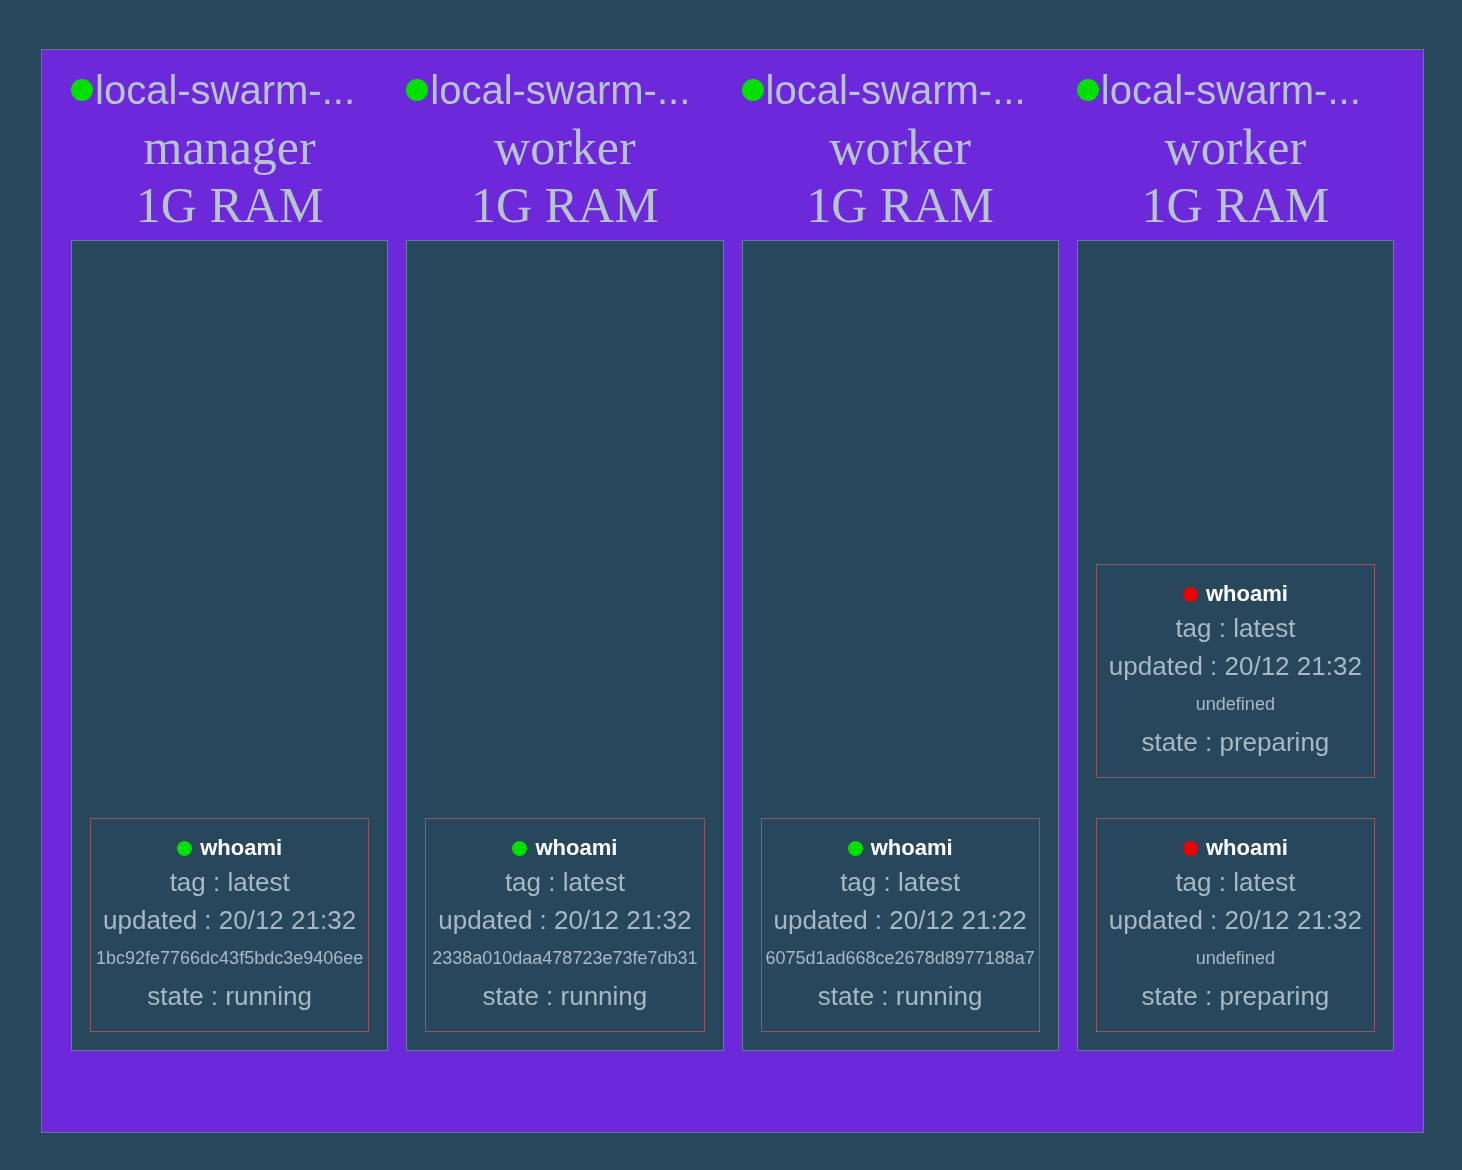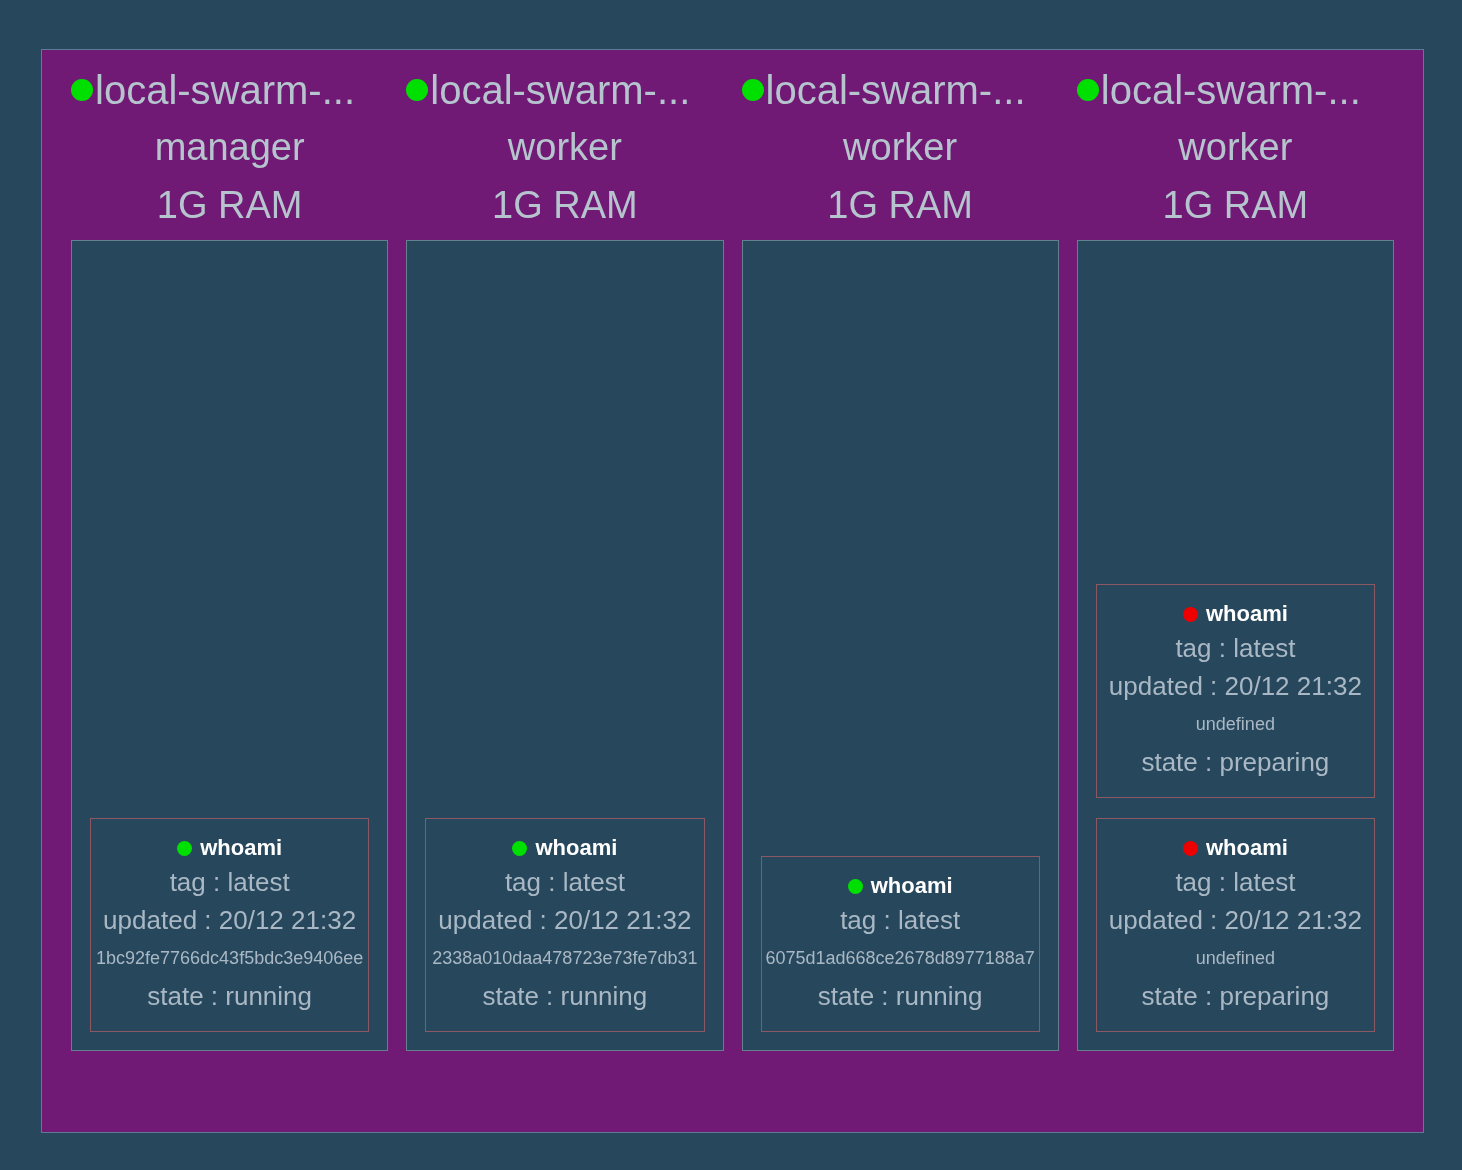--- a/index.html
+++ b/index.html
@@ -16,21 +16,21 @@
     -webkit-font-smoothing: antialiased;
   }
 
   
   #swarm-panel {
     position: absolute;
     left: 41px;
     top: 49px;
     width: 1383px;
     height: 1084px;
-    background: #701a75;
+    background: #6d28d9;
     border: 1px solid #5f7governed;
     border: 1px solid #5f7b91;
     box-sizing: border-box;
   }
 
   #node-row {
     position: absolute;
     left: 0;
     top: 0;
     right: 0;
@@ -77,36 +77,38 @@
   .node-dot.up { background: #00e000; }
 
   .node-name-text {
     overflow: hidden;
     white-space: nowrap;
     text-overflow: ellipsis;
     max-width: 300px;
   }
 
   .node-role, .node-ram {
-    font-size: 38px;
+    font-size: 50px;
     line-height: 58px;
     white-space: nowrap;
+    font-family: Liberation Serif, serif;
   }
 
   
   .node-body {
     background: #27475c;
     border: 1px solid #64808f;
     box-sizing: border-box;
     height: 811px;
     display: flex;
     flex-direction: column;
     justify-content: flex-end;
     padding: 18px;
     overflow: hidden;
+    gap: 20px;
   }
 
   
   .service-card {
     border: 1px solid #8b5864;
     box-sizing: border-box;
     padding: 14px 0 16px 0;
     margin-top: 20px;
     text-align: center;
     overflow: hidden;
@@ -209,20 +211,21 @@
           <div class="node-role">worker</div>
           <div class="node-ram">1G RAM</div>
         </div>
         <div class="node-body">
           <div class="service-card">
             <div class="service-title">
               <span class="service-dot running"></span>
               <span>whoami</span>
             </div>
             <div class="service-line">tag : latest</div>
+            <div class="service-line">updated : 20/12 21:22</div>
             <div class="service-hash">6075d1ad668ce2678d8977188a7</div>
             <div class="service-line">state : running</div>
           </div>
         </div>
       </div>
       <div class="node">
         <div class="node-header">
           <div class="node-name-line">
             <span class="node-dot up"></span>
             <span class="node-name-text">local-swarm-...</span>

